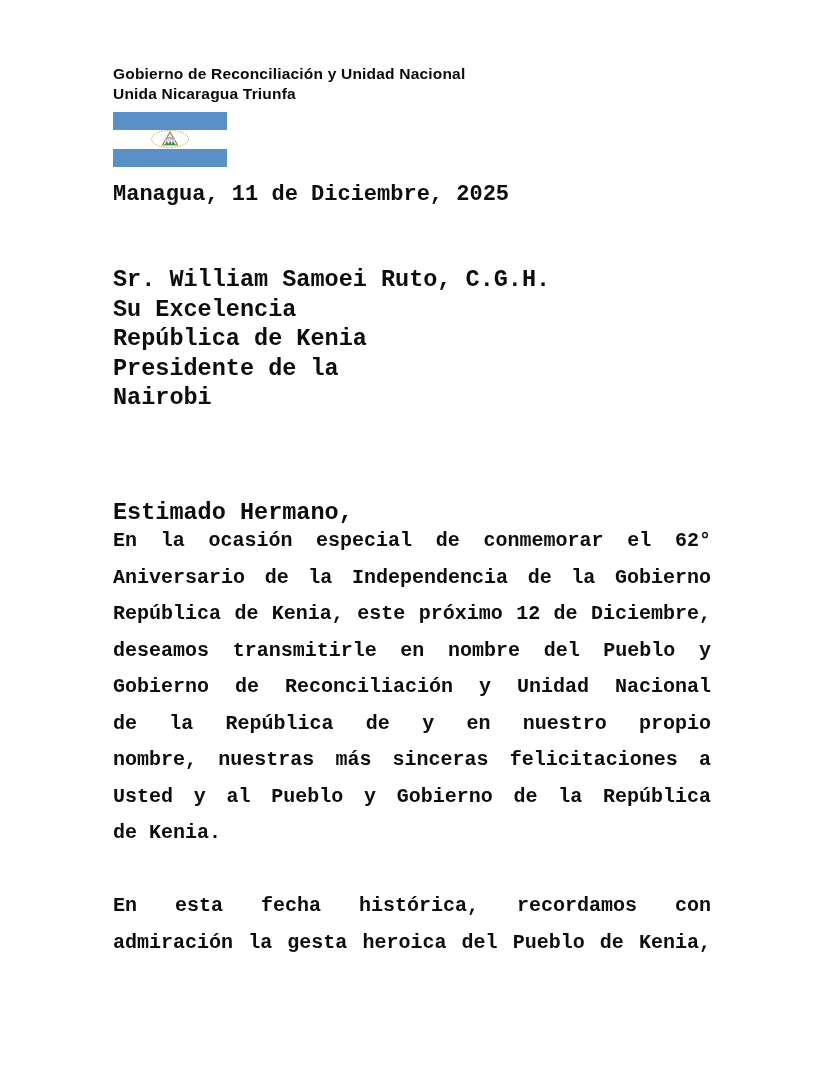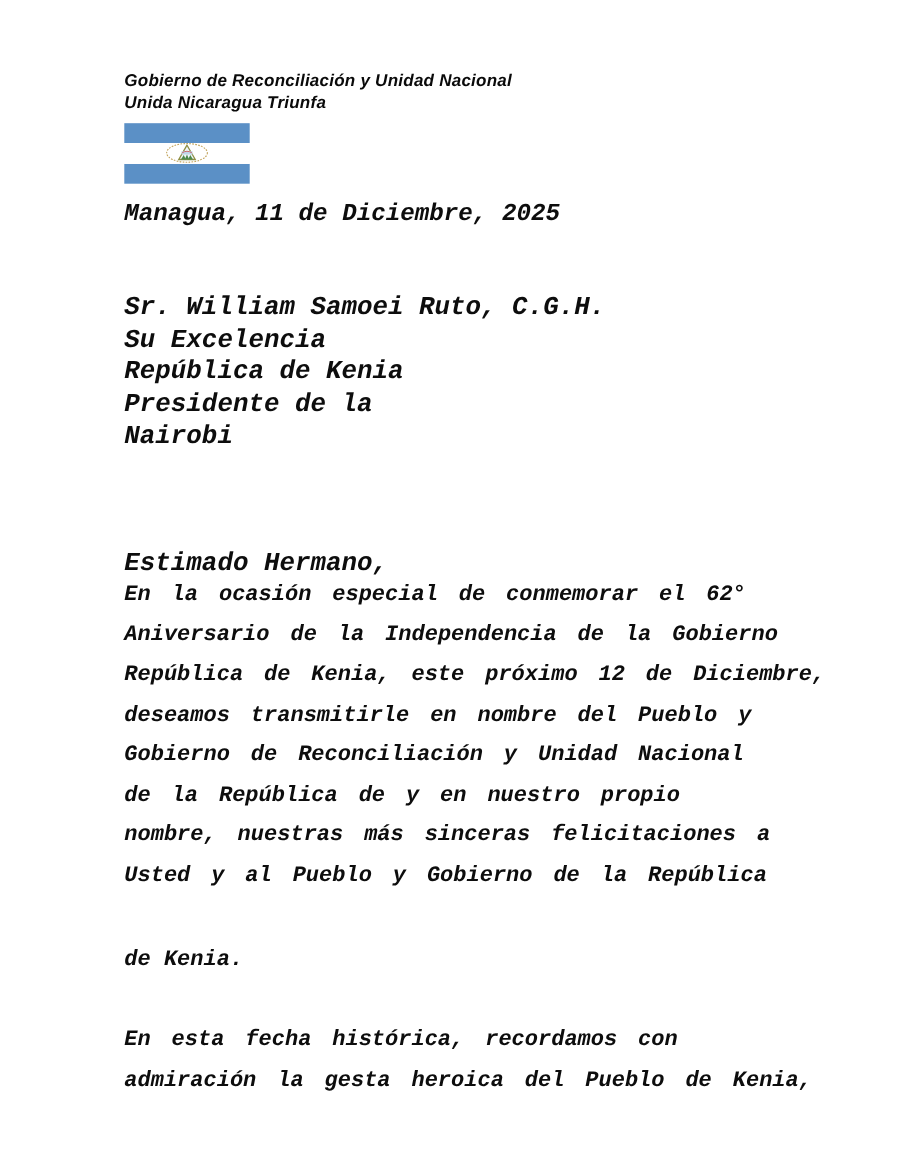--- a/index.html
+++ b/index.html
@@ -9,21 +9,20 @@
     --page-bg:#FFFFFF;
   }
   *{margin:0;padding:0;box-sizing:border-box;}
   html,body{background:#fff;}
   .page{
     position:relative;
     width:825px;height:1068px;
     background:var(--page-bg);
     overflow:hidden;
     color:var(--text);
-    font-style:italic;
   }
   .letterhead{
     position:absolute;left:113px;top:64px;
     font-family:"Liberation Sans","DejaVu Sans",sans-serif;
     font-weight:700;font-size:15.5px;line-height:20px;
     letter-spacing:.2px;color:#0a0a0a;
   }
   .flag{
     position:absolute;left:113px;top:112px;
     width:114px;height:55px;
@@ -52,25 +51,25 @@
   .salutation{
     position:absolute;left:113px;top:453px;
     font-size:23.5px;line-height:30px;white-space:pre;margin-top:45px;
   }
   .letter-body{
     position:absolute;left:113px;top:523px;width:598px;
     font-size:20px;
   }
   .para + .para{margin-top:36.5px;}
   .jline{
-    display:flex;justify-content:flex-start;
-    line-height:36.5px;height:36.5px;gap:19px;
+    display:flex;justify-content:space-between;
+    line-height:36.5px;height:36.5px;
   }
   .jline span{white-space:pre;}
-  .lline{line-height:36.5px;height:36.5px;white-space:pre;margin-top:40px;}
+  .lline{line-height:36.5px;height:36.5px;white-space:pre;}
 </style>
 </head>
 <body>
 
 <div class="page">
 
   <div class="letterhead">
     <div>Gobierno de Reconciliación y Unidad Nacional</div>
     <div>Unida Nicaragua Triunfa</div>
   </div>

